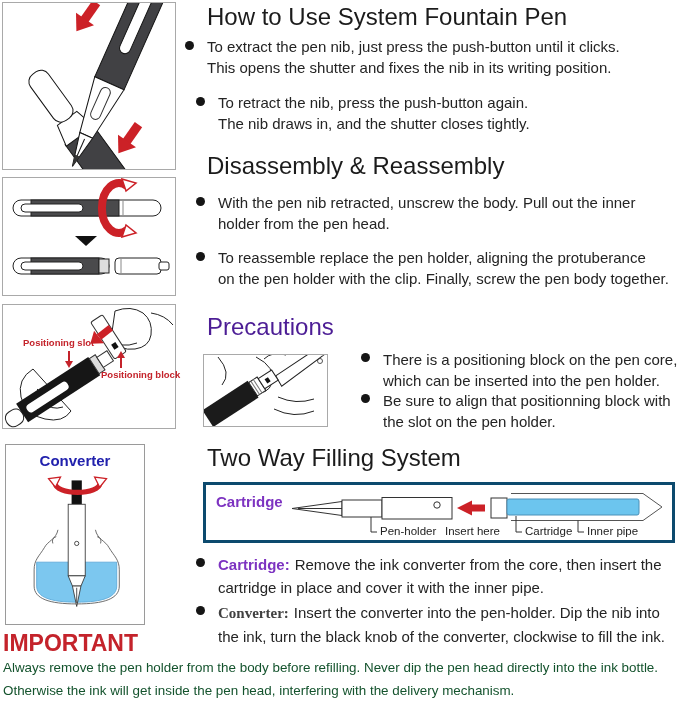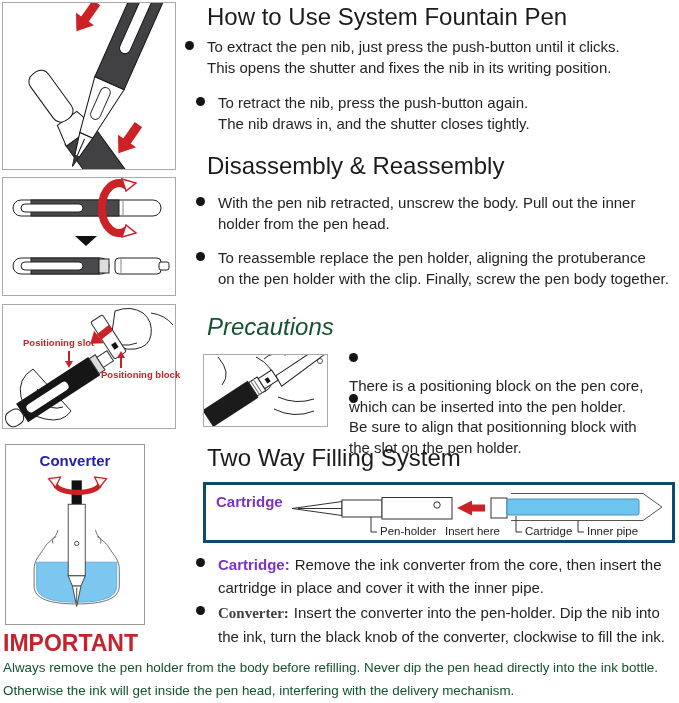--- a/index.html
+++ b/index.html
@@ -7,32 +7,32 @@
   .canvas{position:relative;width:679px;height:703px;background:#fff;overflow:hidden;}
 
   .box{position:absolute;background:#fff;border:1px solid #a9a9a9;box-sizing:border-box;}
   .box svg{display:block;width:100%;height:100%;}
   .b1{left:2px;top:2px;width:174px;height:168px;}
   .b2{left:2px;top:177px;width:174px;height:119px;}
   .b3{left:2px;top:304px;width:174px;height:125px;}
   .b4{left:5px;top:444px;width:140px;height:181px;border-color:#9a9a9a;}
 
   .h{position:absolute;font-size:24px;font-weight:400;color:#1b1b1b;white-space:nowrap;}
-  .h.red{color:#14532d;font-style:italic;}
+  .h.red{color:#4c1d95;}
 
   .bullet{position:absolute;display:flex;gap:13px;}
   .dot{width:9px;height:9px;background:#151515;border-radius:50%;flex:0 0 auto;margin-top:5px;}
   .btext{font-size:15px;line-height:21px;color:#242424;white-space:pre-line;}
   .wrap .btext{white-space:normal;width:466px;line-height:23px;}
   .lead{font-weight:bold;margin-right:5px;}
   .purple{color:#7d33c1;}
   .navy{color:#404040;font-family:Liberation Serif, serif;}
 
   .prec-illus{left:203px;top:354px;width:125px;height:73px;}
-  .prec-b{left:349px;flex-direction:column;}
+  .prec-b{left:361px;}
   .prec-b .dot{margin-top:4px;}
 
   .diagram{left:203px;top:482px;width:472px;height:61px;border:3px solid #0c4a6e;box-sizing:border-box;position:absolute;background:#fff;}
   .diagram svg{position:absolute;left:0;top:0;}
   .diag-title{position:absolute;left:10px;top:8px;font-size:15px;font-weight:bold;color:#7d33c1;}
 
   .conv-title{position:absolute;left:0;top:7px;width:100%;text-align:center;font-size:15px;font-weight:bold;color:#2121ad;}
 
   .pos-label{position:absolute;font-size:9.5px;font-weight:bold;color:#c4232b;white-space:nowrap;}
 

